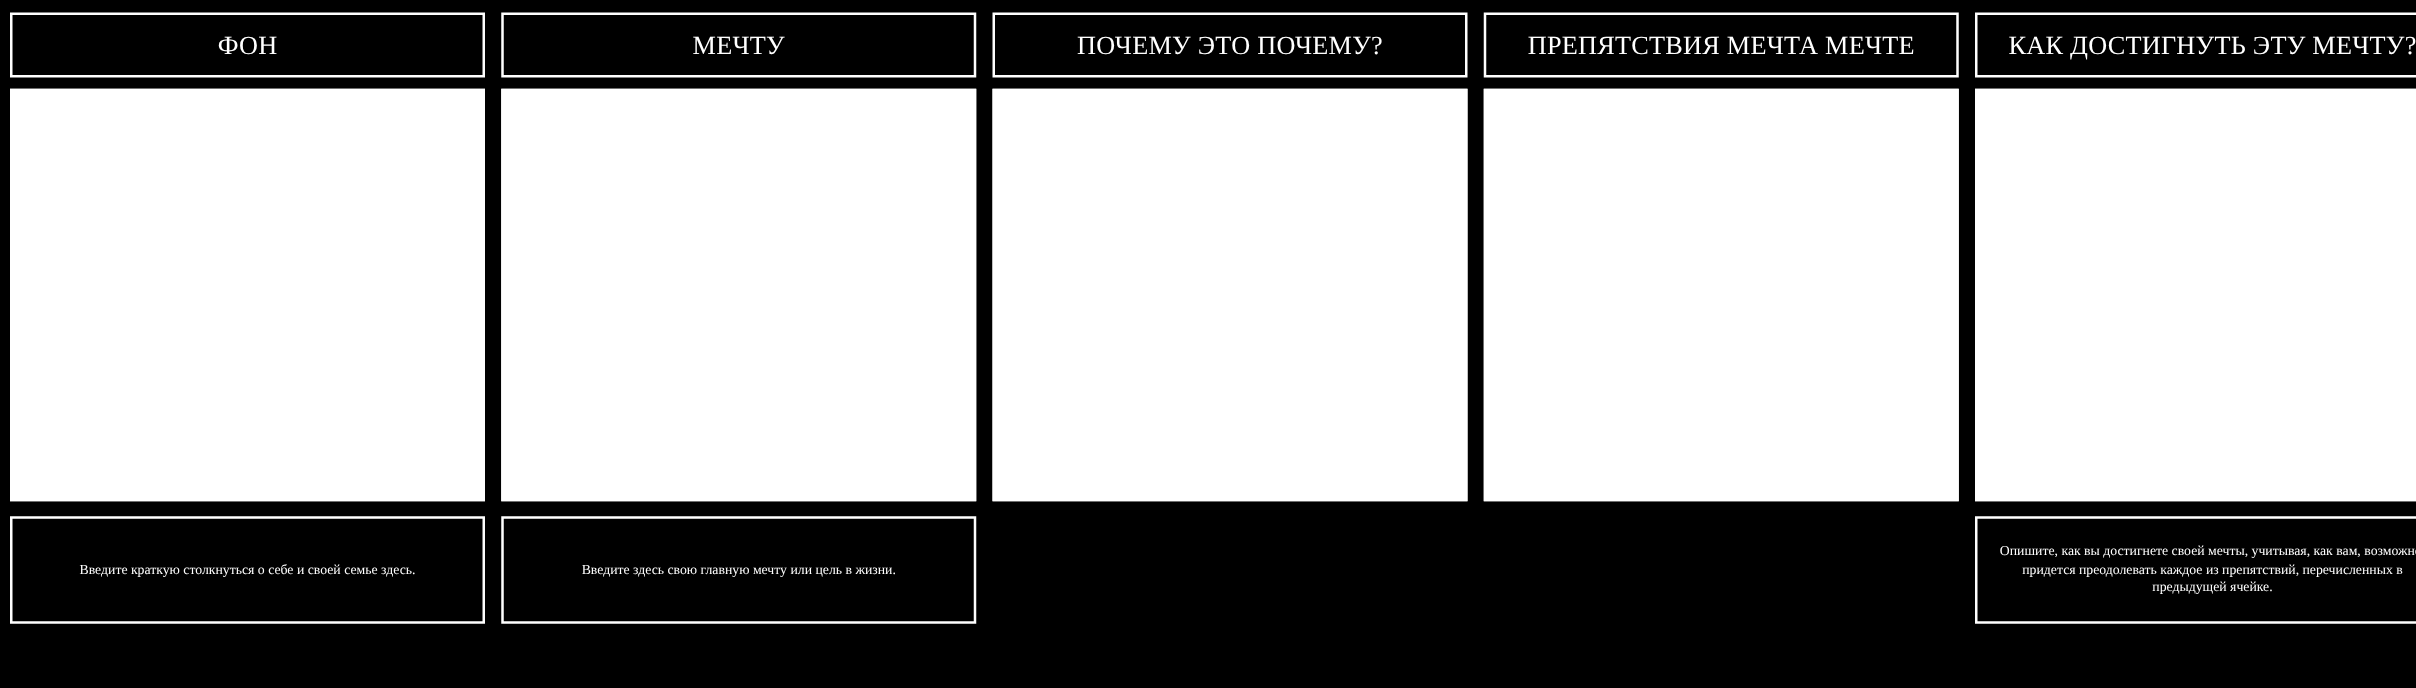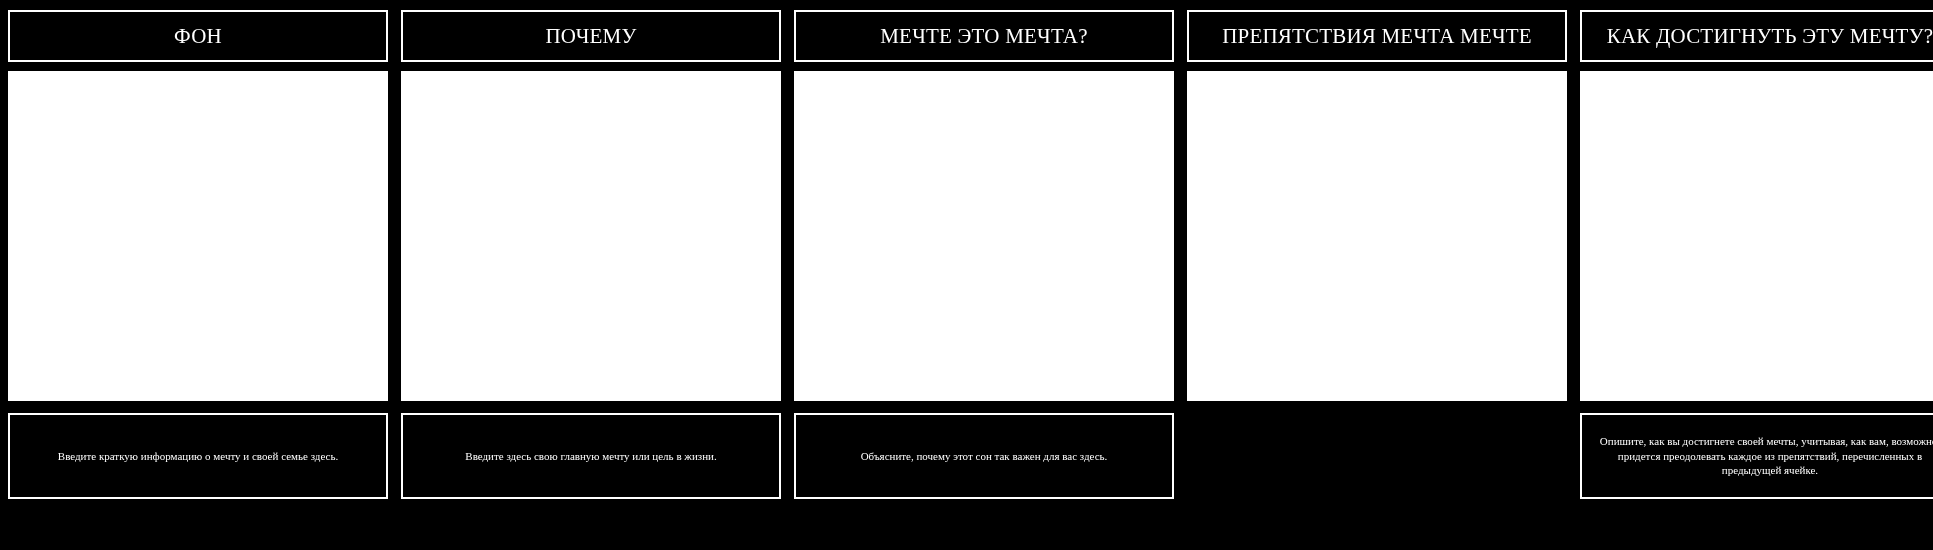--- a/index.html
+++ b/index.html
@@ -75,38 +75,35 @@
 </style>
 </head>
 <body>
 
 <div class="storyboard">
 
   <div class="cell">
     <div class="cell-title">ФОН</div>
     <div class="cell-canvas"></div>
     <div class="cell-desc">
-        <span>Введите краткую информацию о мечту и своей семье здесь.</span>
+        <span>Введите краткую столкнуться о себе и своей семье здесь.</span>
       </div>
   </div>
 
   <div class="cell">
-    <div class="cell-title">ПОЧЕМУ</div>
+    <div class="cell-title">МЕЧТУ</div>
     <div class="cell-canvas"></div>
     <div class="cell-desc">
         <span>Введите здесь свою главную мечту или цель в жизни.</span>
       </div>
   </div>
 
   <div class="cell">
-    <div class="cell-title">МЕЧТЕ ЭТО МЕЧТА?</div>
+    <div class="cell-title">ПОЧЕМУ ЭТО ПОЧЕМУ?</div>
     <div class="cell-canvas"></div>
-    <div class="cell-desc">
-        <span>Объясните, почему этот сон так важен для вас здесь.</span>
-      </div>
   </div>
 
   <div class="cell">
     <div class="cell-title">ПРЕПЯТСТВИЯ МЕЧТА МЕЧТЕ</div>
     <div class="cell-canvas"></div>
   </div>
 
   <div class="cell">
     <div class="cell-title">КАК ДОСТИГНУТЬ ЭТУ МЕЧТУ?</div>
     <div class="cell-canvas"></div>

